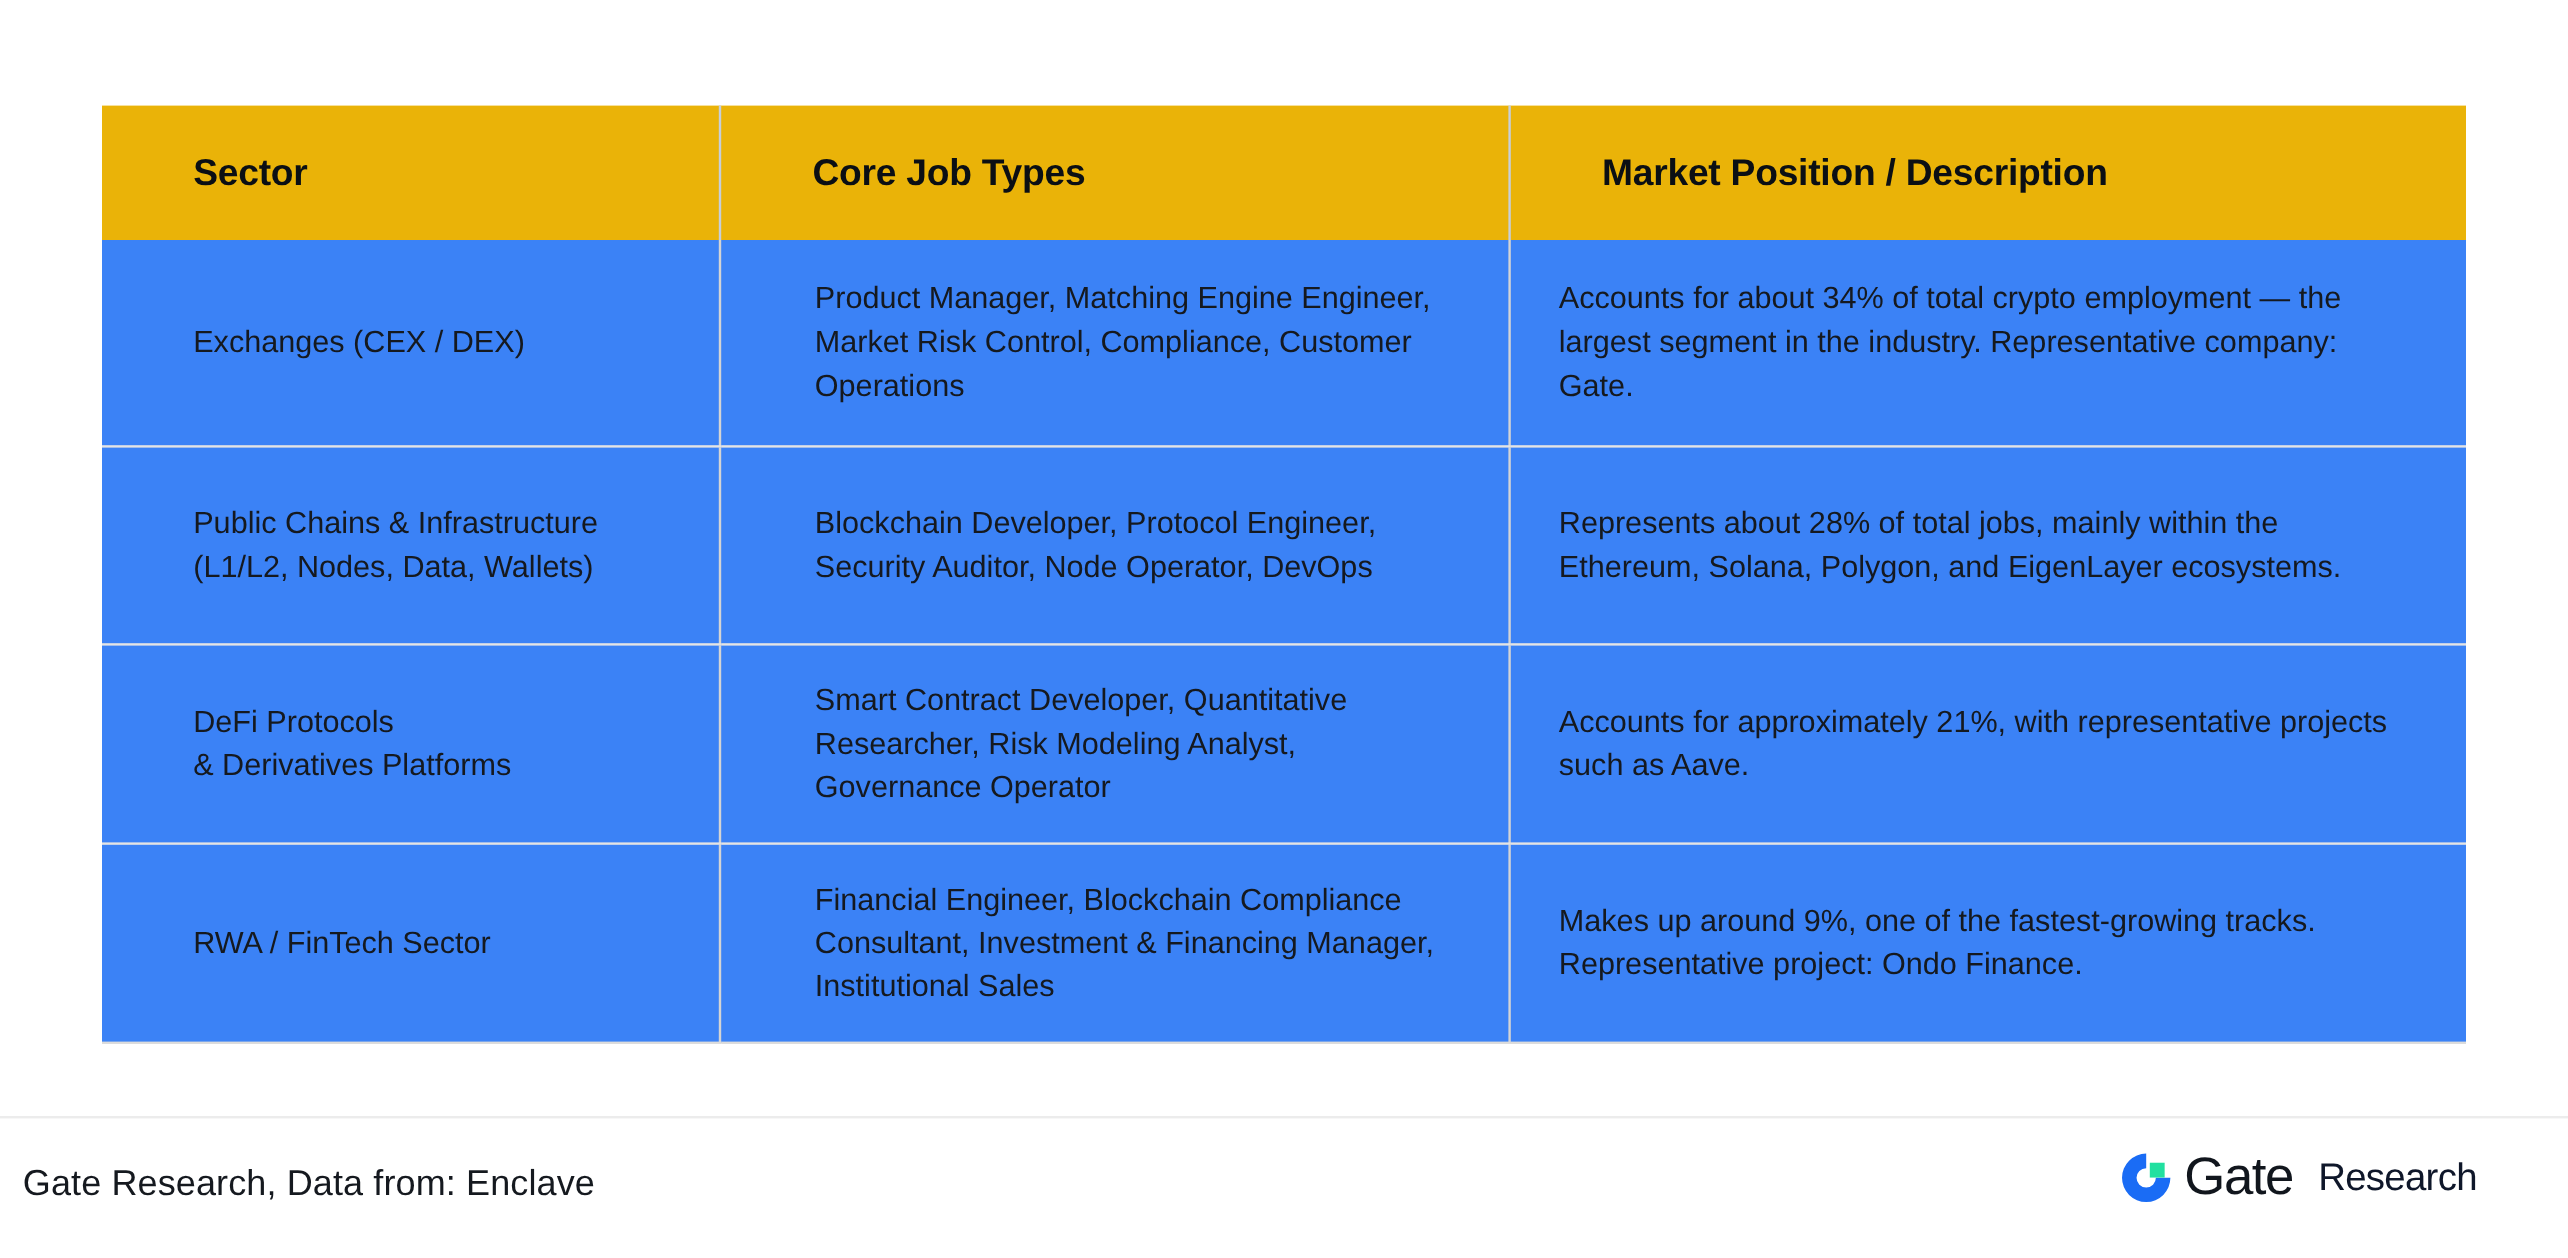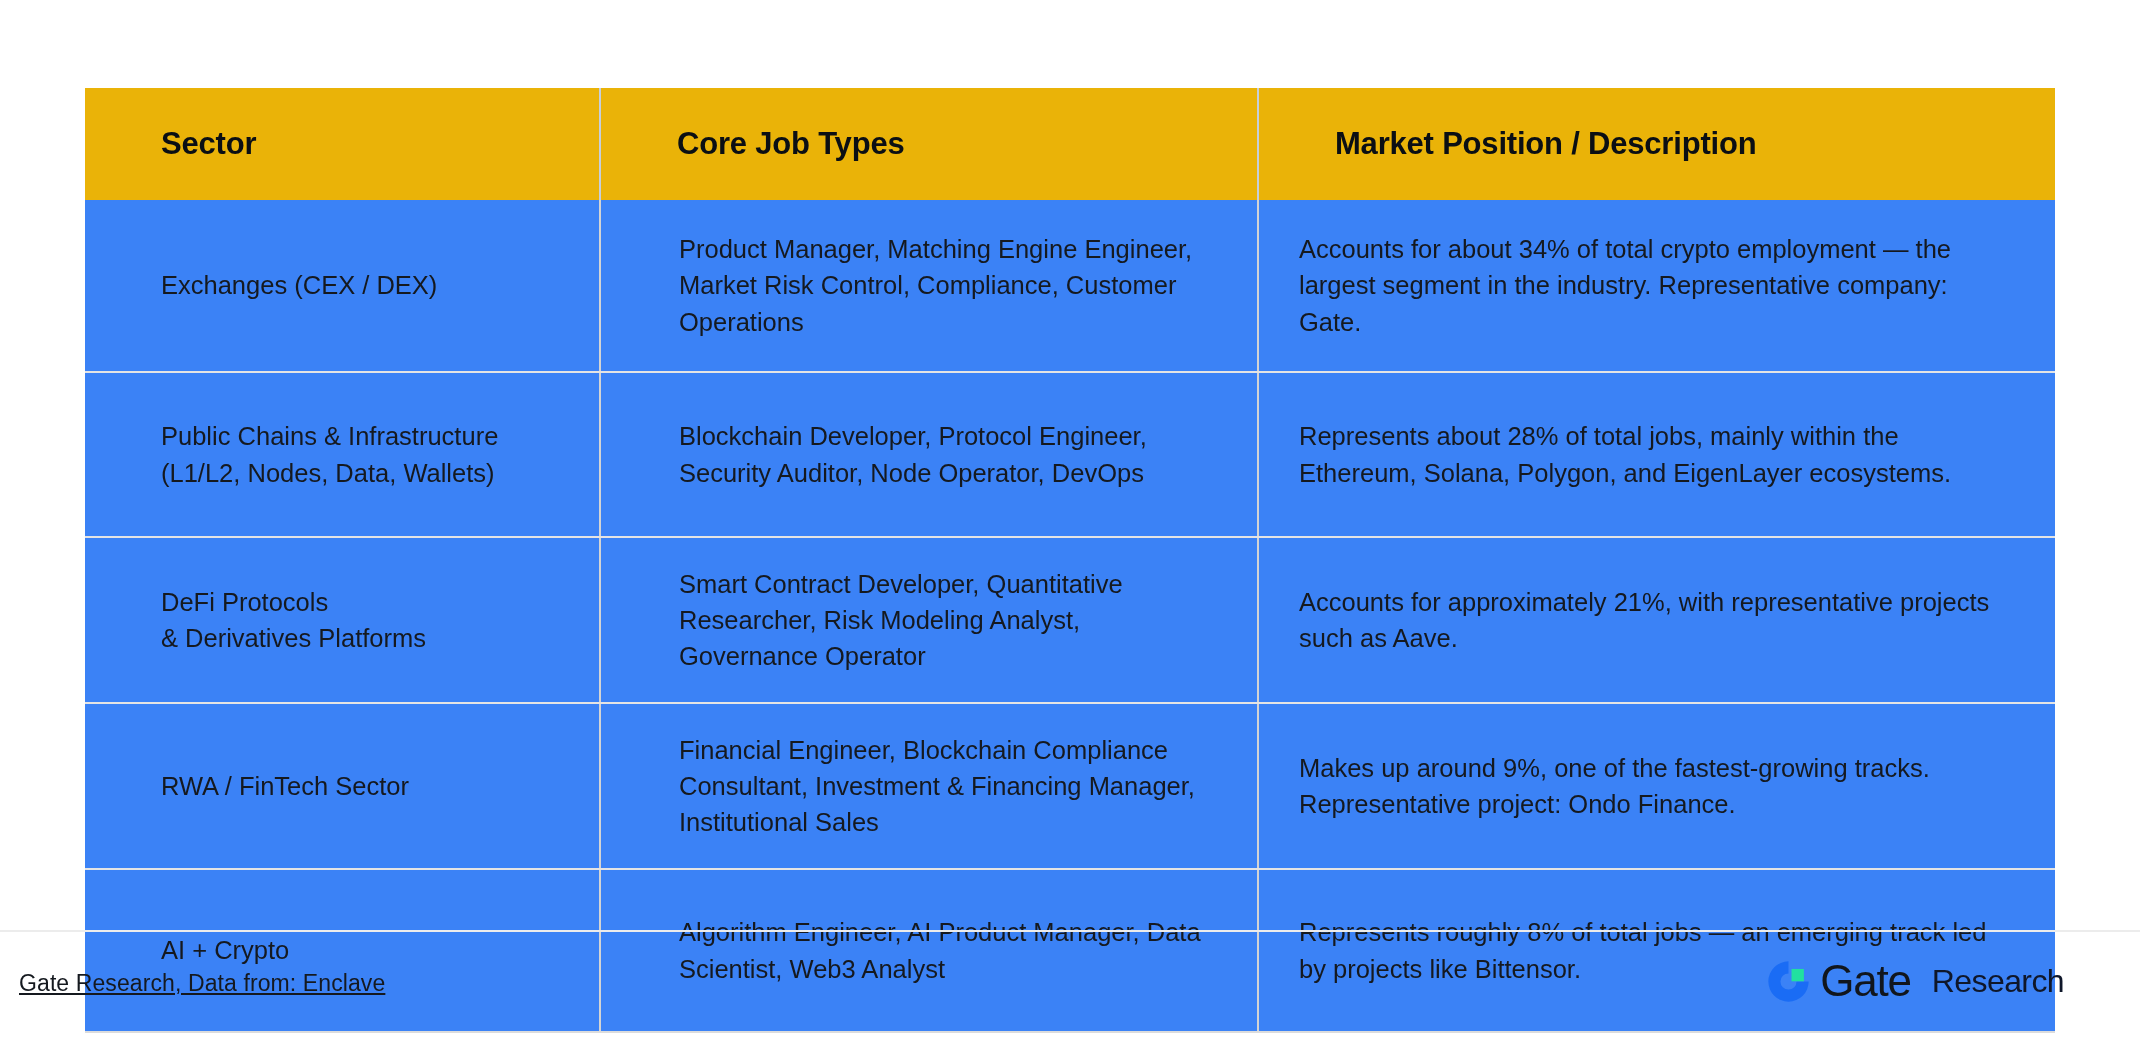--- a/index.html
+++ b/index.html
@@ -81,24 +81,23 @@
     left: 0;
     top: 930px;
     width: 2140px;
     height: 2px;
     background: #ececec;
   }
   .footer-note {
     position: absolute;
     left: 19px;
     top: 970px;
-    font-size: 23px;
+    font-size: 30px;
     color: #15191f;
     letter-spacing: 0.1px;
-    text-decoration: underline;
   }
   .brand {
     position: absolute;
     right: 76px;
     top: 955px;
     display: flex;
     align-items: center;
     gap: 9px;
     height: 52px;
   }
@@ -186,31 +185,20 @@
         <td class="col-sector">
           <span class="cell-line">RWA / FinTech Sector</span>
         </td>
         <td class="col-jobs">
           <span class="cell-line">Financial Engineer, Blockchain Compliance Consultant, Investment &amp; Financing Manager, Institutional Sales</span>
         </td>
         <td class="col-desc last">
           <span class="cell-line">Makes up around 9%, one of the fastest-growing tracks. Representative project: Ondo Finance.</span>
         </td>
       </tr>
-      <tr class="r5">
-        <td class="col-sector">
-          <span class="cell-line">AI + Crypto</span>
-        </td>
-        <td class="col-jobs">
-          <span class="cell-line">Algorithm Engineer, AI Product Manager, Data Scientist, Web3 Analyst</span>
-        </td>
-        <td class="col-desc last">
-          <span class="cell-line">Represents roughly 8% of total jobs — an emerging track led by projects like Bittensor.</span>
-        </td>
-      </tr>
     </tbody>
   </table>
 </div>
 
 <div class="footer-rule"></div>
 
 <div class="footer-note">Gate Research, Data from: Enclave</div>
 
 <div class="brand">
   <span>

